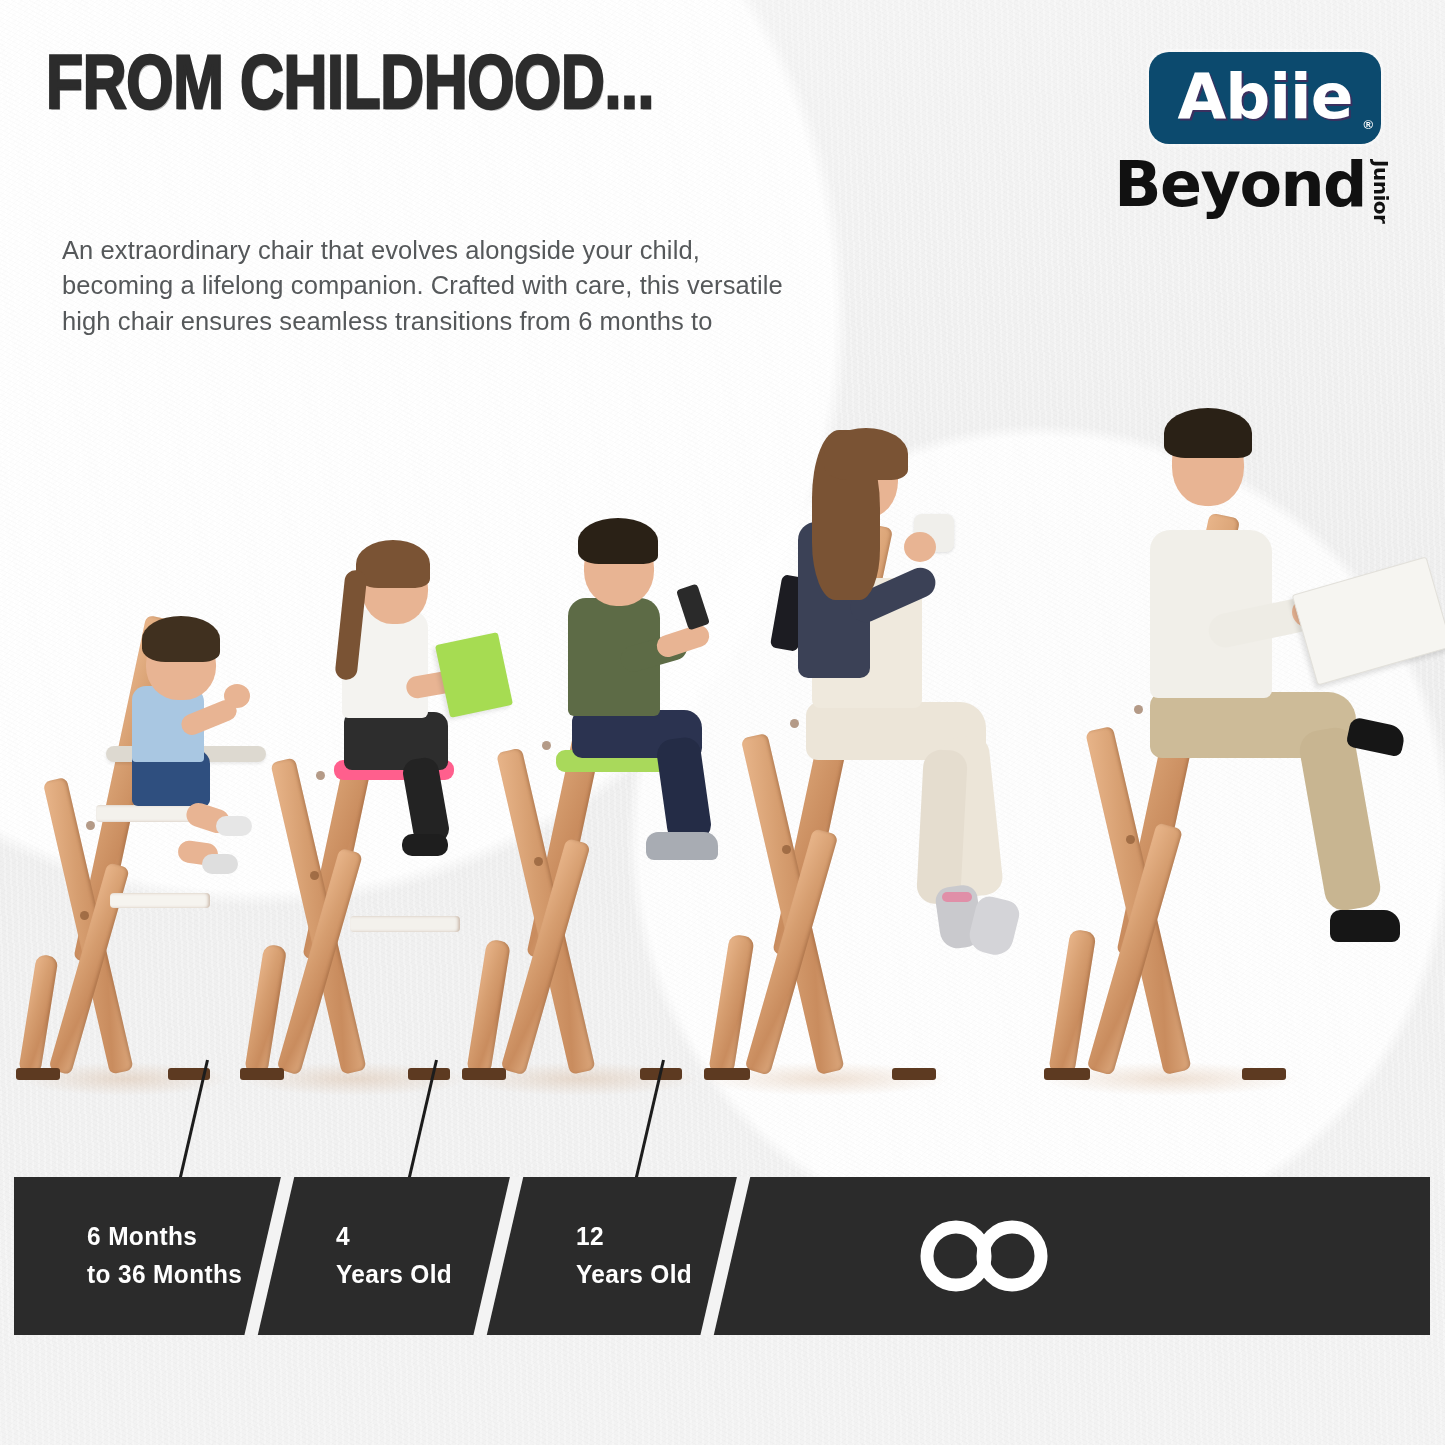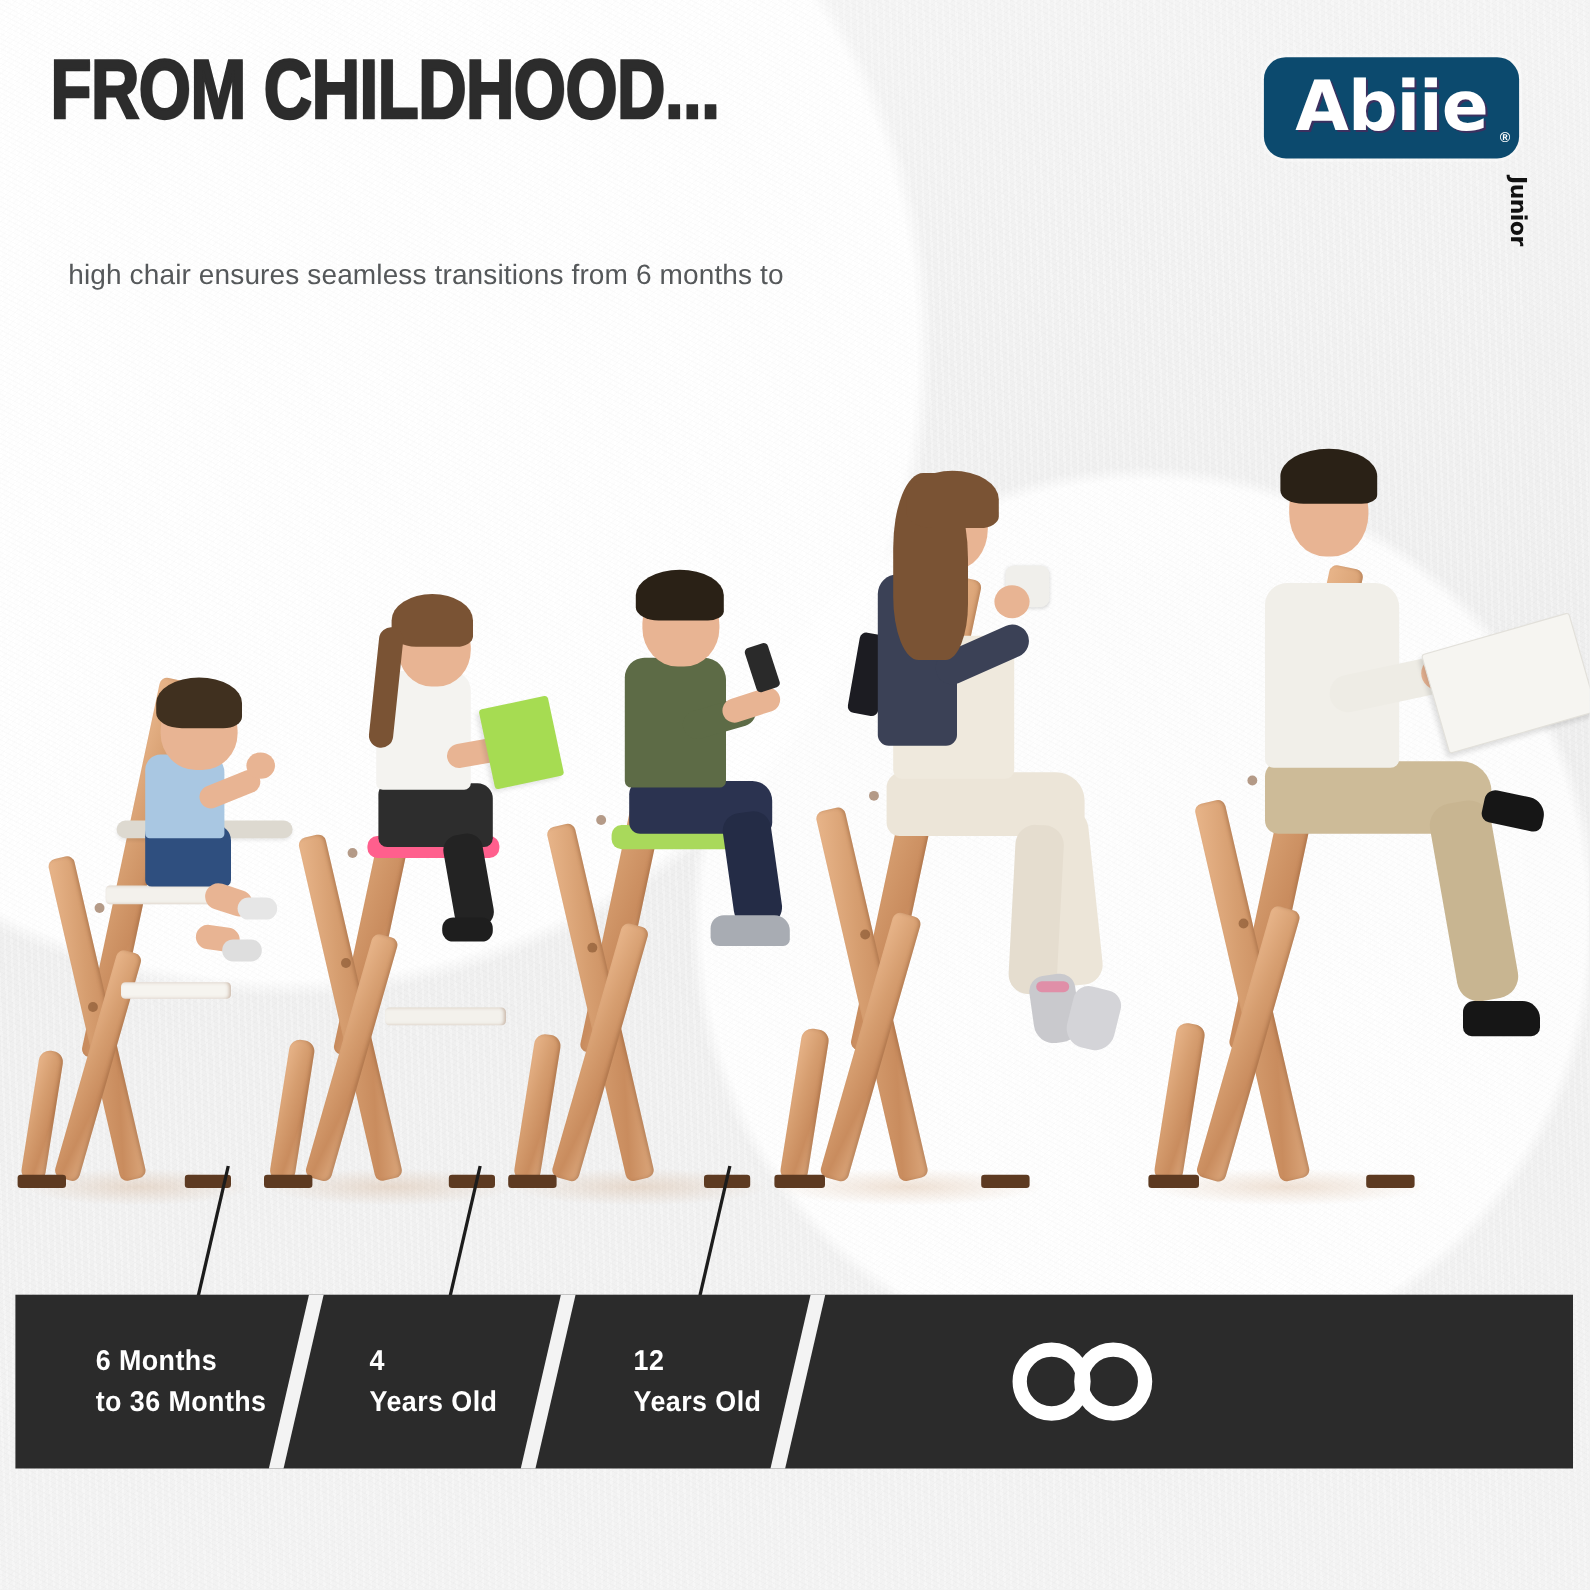--- a/index.html
+++ b/index.html
@@ -170,29 +170,32 @@
 <body>
 
 <div id="page"></div>
 <div id="grain"></div>
 
 <div id="headline">
   <span class="hl-line">FROM CHILDHOOD...</span>
 </div>
 
 <div id="bodycopy">
+  <span>An extraordinary chair that evolves alongside your child,</span>
+  <span>becoming a lifelong companion. Crafted with care, this versatile</span>
   <span>high chair ensures seamless transitions from 6 months to</span>
 </div>
 
 <div id="logo">
   <div id="logo-badge">
     <div id="logo-word">Abiie</div>
     <div id="logo-tm">®</div>
   </div>
   <div id="logo-beyond-row">
+    <div id="logo-beyond">Beyond</div>
     <div id="logo-junior">Junior</div>
   </div>
 </div>
 
 <div id="scene">
 
   <div class="figure" style="left:10px; width:260px; height:600px;">
     <div class="reflection" style="left:10px; bottom:-16px; width:210px; height:34px;"></div>
 
     <div class="chair" style="left:0; bottom:0; width:230px; height:460px;">

